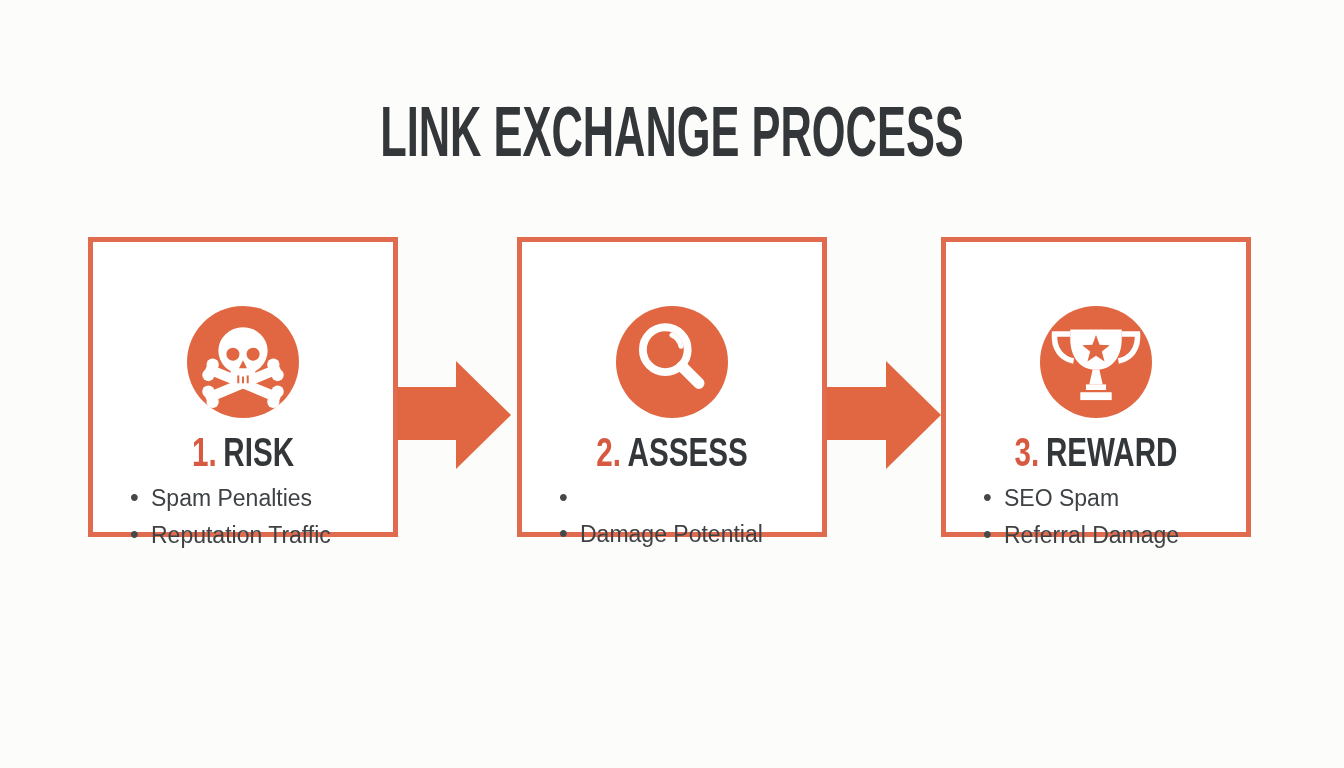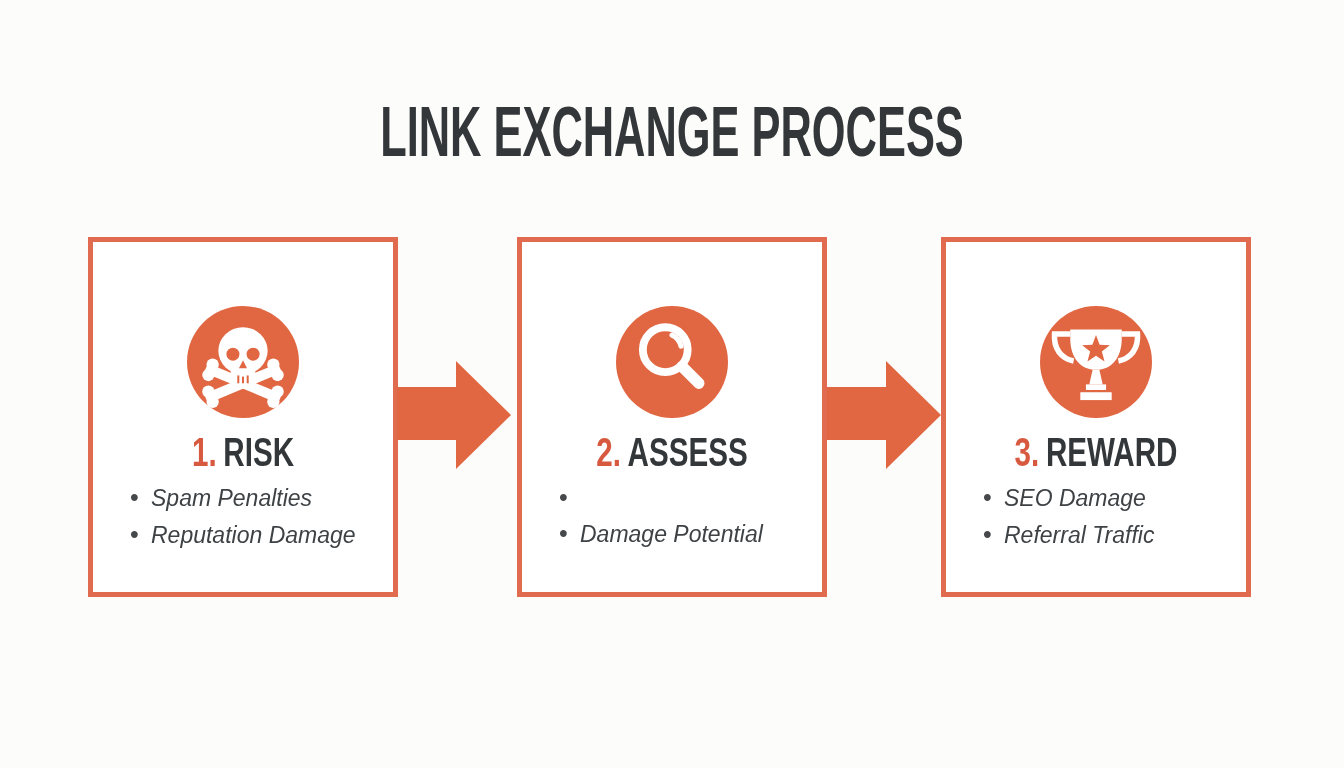--- a/index.html
+++ b/index.html
@@ -22,21 +22,21 @@
     color: #33373A;
     letter-spacing: 0px;
     transform: scaleX(0.62);
     transform-origin: 50% 50%;
     white-space: nowrap;
   }
 
   .card {
     position: absolute;
     top: 237px;
-    width: 310px; height: 360px;
+    width: 310px; height: 300px;
     box-sizing: border-box;
     background: #FFFFFF;
     border: 5px solid #E06B4E;
     padding-left: 12px;
   }
   .card-1 { left: 88px; }
   .card-2 { left: 517px; }
   .card-3 { left: 941px; }
 
   .icon-circle {
@@ -77,21 +77,21 @@
     color: #3E4245;
   }
   .dot {
     width: 15px;
     flex: 0 0 15px;
     margin-right: 9px;
     color: #46494C;
     font-size: 25px;
     text-align: center;
   }
-  .bullet-text { white-space: nowrap; font-style: italic; }
+  .bullet-text { white-space: nowrap; }
 
   .arrow { position: absolute; top: 361px; width: 114px; height: 108px; }
   .arrow-1 { left: 397px; }
   .arrow-2 { left: 827px; }
 </style>
 </head>
 <body>
 
 <div class="canvas">
 
@@ -131,21 +131,21 @@
     <div class="step-heading">
       <span class="step-number">1.</span><span class="step-label">RISK</span>
     </div>
     <ul class="bullets">
       <li class="bullet">
         <span class="dot">•</span>
         <span class="bullet-text">Spam Penalties</span>
       </li>
       <li class="bullet">
         <span class="dot">•</span>
-        <span class="bullet-text">Reputation Damage</span>
+        <span class="bullet-text">Reputation Traffic</span>
       </li>
     </ul>
   </section>
 
   <svg class="arrow arrow-1" viewBox="0 0 114 108" aria-hidden="true">
     <polygon points="0,26 59,26 59,0 114,54 59,108 59,79 0,79" fill="#E16742"></polygon>
   </svg>
 
   <section class="card card-2">
     <div class="icon-circle">
@@ -184,22 +184,22 @@
         <rect x="41" y="70" width="18" height="5" fill="#FFFFFF"></rect>
         <rect x="36" y="77" width="28" height="7" fill="#FFFFFF"></rect>
       </svg>
     </div>
     <div class="step-heading">
       <span class="step-number">3.</span><span class="step-label">REWARD</span>
     </div>
     <ul class="bullets">
       <li class="bullet">
         <span class="dot">•</span>
-        <span class="bullet-text">SEO Damage</span>
-      </li>
-      <li class="bullet">
-        <span class="dot">•</span>
-        <span class="bullet-text">Referral Traffic</span>
+        <span class="bullet-text">SEO Spam</span>
+      </li>
+      <li class="bullet">
+        <span class="dot">•</span>
+        <span class="bullet-text">Referral Damage</span>
       </li>
     </ul>
   </section>
 
 </div>
 
 </body></html>

